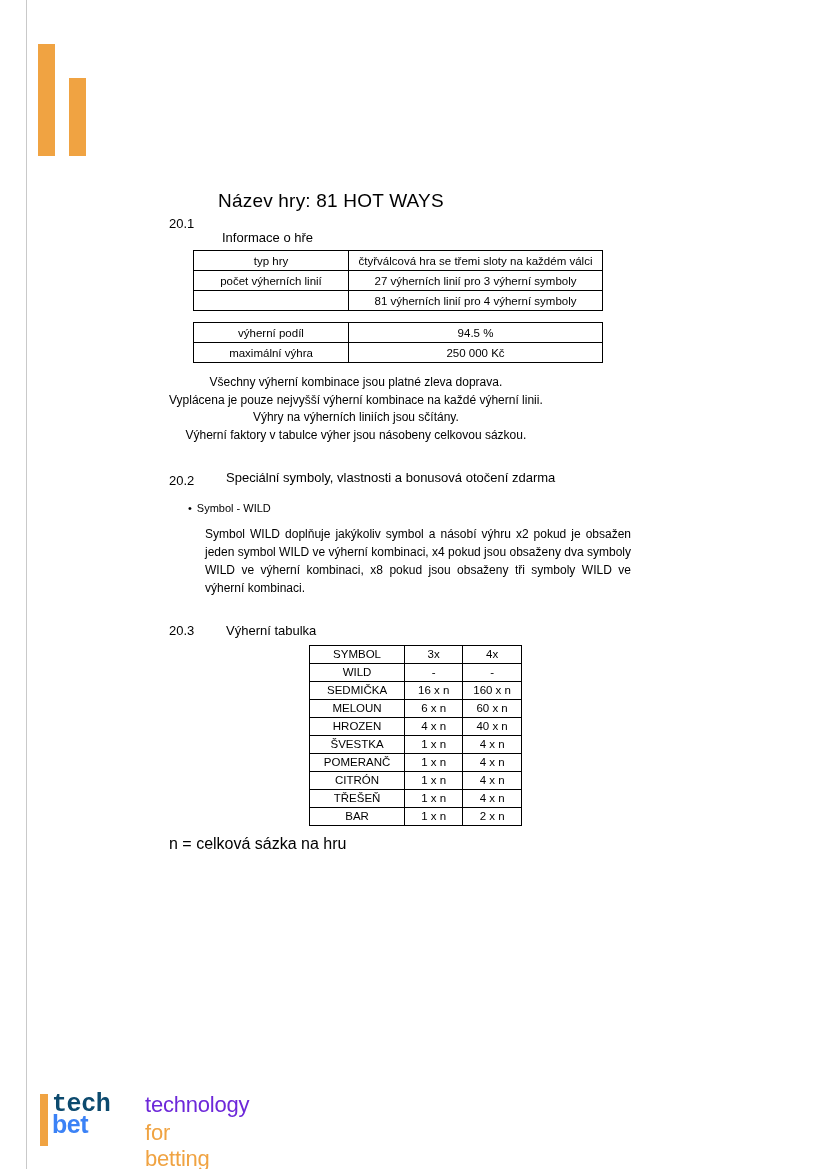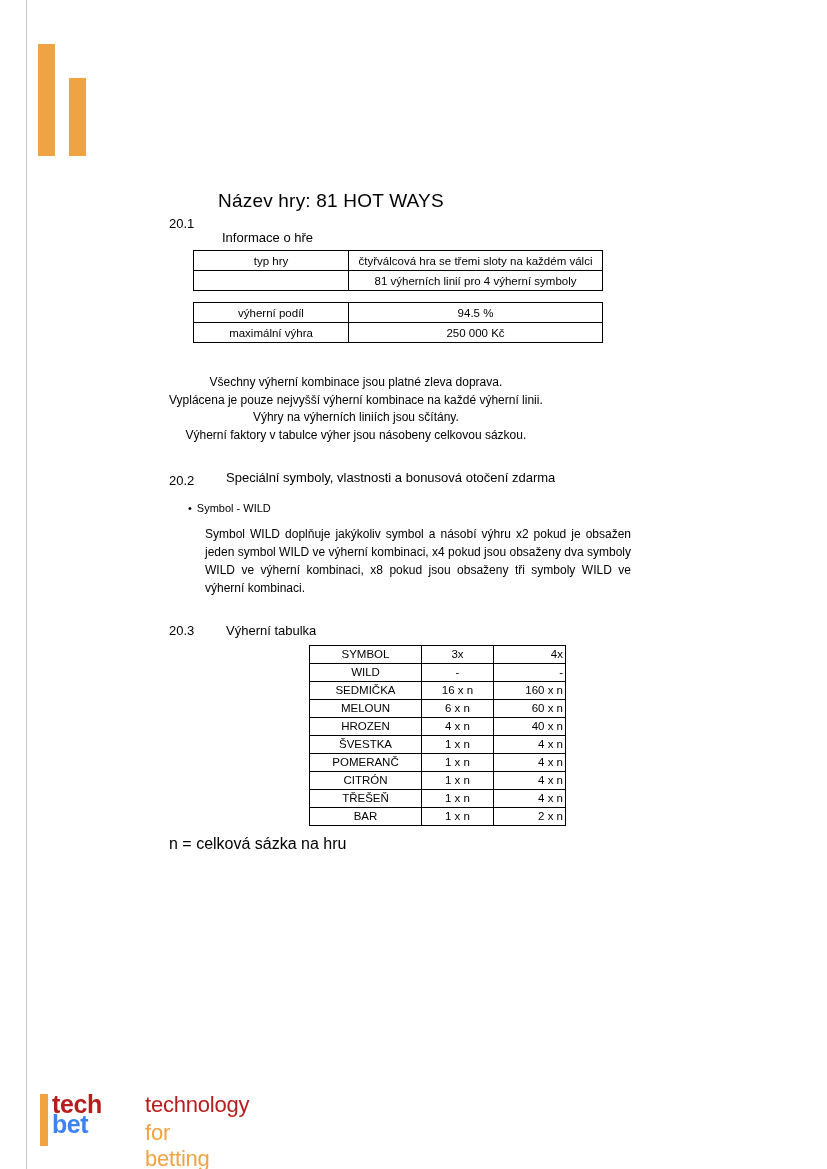--- a/index.html
+++ b/index.html
@@ -152,34 +152,34 @@
   }
 
   
   .s3-num { left: 169px; top: 623px; }
   .s3-title { left: 226px; top: 623px; }
 
   table.pay {
     position: absolute;
     left: 309px;
     top: 645px;
-    width: 257px;
+    width: 213px;
     border-collapse: collapse;
     font-size: 11.5px;
   }
   table.pay td {
     border: 1px solid #000;
     text-align: center;
     height: 15px;
     line-height: 15px;
     padding: 1px 2px;
   }
   table.pay td.c0 { width: 93px; }
   table.pay td.c1 { width: 58px; }
-  table.pay td.c2 { width: 58px; text-align: right; }
+  table.pay td.c2 { width: 58px; }
 
   .note {
     position: absolute;
     left: 169px;
     top: 835px;
     font-size: 16px;
   }
 
   
   .footer {
@@ -195,38 +195,39 @@
     width: 8px;
     height: 52px;
     background: #f0a342;
   }
   .footer .f-tech {
     position: absolute;
     left: 12px;
     top: 0px;
     font-size: 25px;
     font-weight: bold;
-    color: #b91c1c;
+    color: #0c4a6e;
     letter-spacing: -0.4px;
+    font-family: Liberation Mono, monospace;
   }
   .footer .f-bet {
     position: absolute;
     left: 12px;
     top: 20px;
     font-size: 25px;
     font-weight: bold;
     color: #3b82f6;
     letter-spacing: -0.4px;
   }
   .footer .f-technology {
     position: absolute;
     left: 105px;
     top: 2px;
     font-size: 22px;
-    color: #b91c1c;
+    color: #6d28d9;
     letter-spacing: -0.2px;
   }
   .footer .f-forbetting {
     position: absolute;
     left: 105px;
     top: 30px;
     font-size: 22px;
     color: #f0a342;
     letter-spacing: -0.2px;
   }
@@ -249,20 +250,24 @@
     <div class="game-title">Název hry: 81 HOT WAYS</div>
 
     <div class="sec-num s1-num">20.1</div>
     <div class="sec-title s1-title">Informace o hře</div>
 
     <table class="info">
       <tbody>
         <tr>
           <td class="lbl">typ hry</td>
           <td>čtyřválcová hra se třemi sloty na každém válci</td>
+        </tr>
+        <tr>
+          <td class="lbl">počet výherních linií</td>
+          <td>27 výherních linií pro 3 výherní symboly</td>
         </tr>
         <tr>
           <td class="lbl"></td>
           <td>81 výherních linií pro 4 výherní symboly</td>
         </tr>
         <tr class="spacer">
           <td class="lbl noline"></td>
           <td class="noline"></td>
         </tr>
         <tr>

